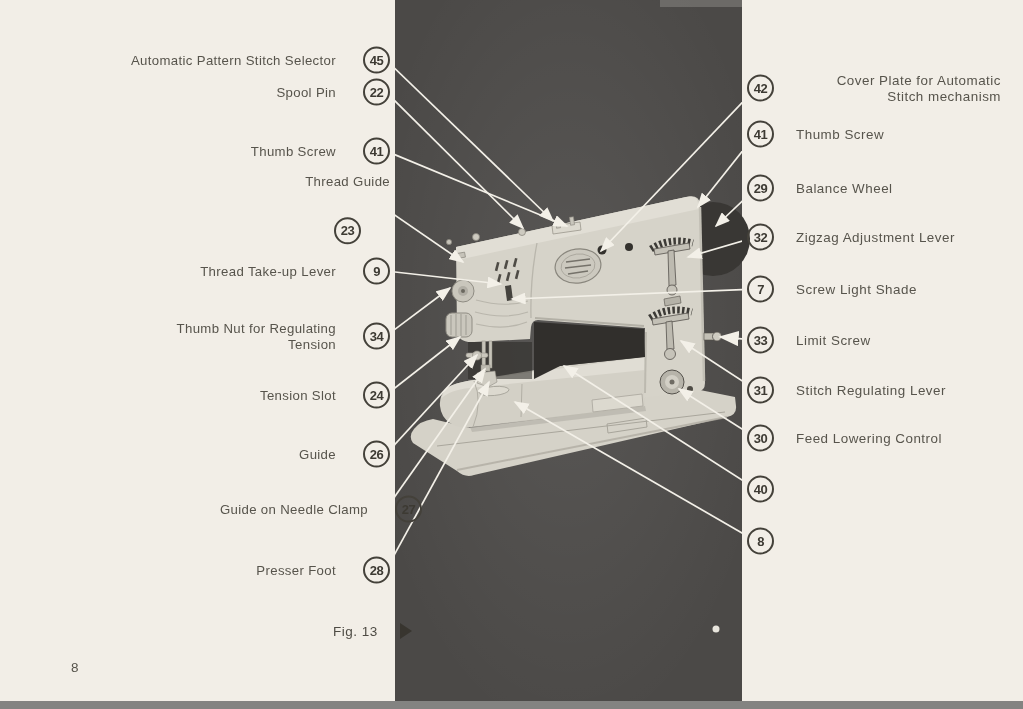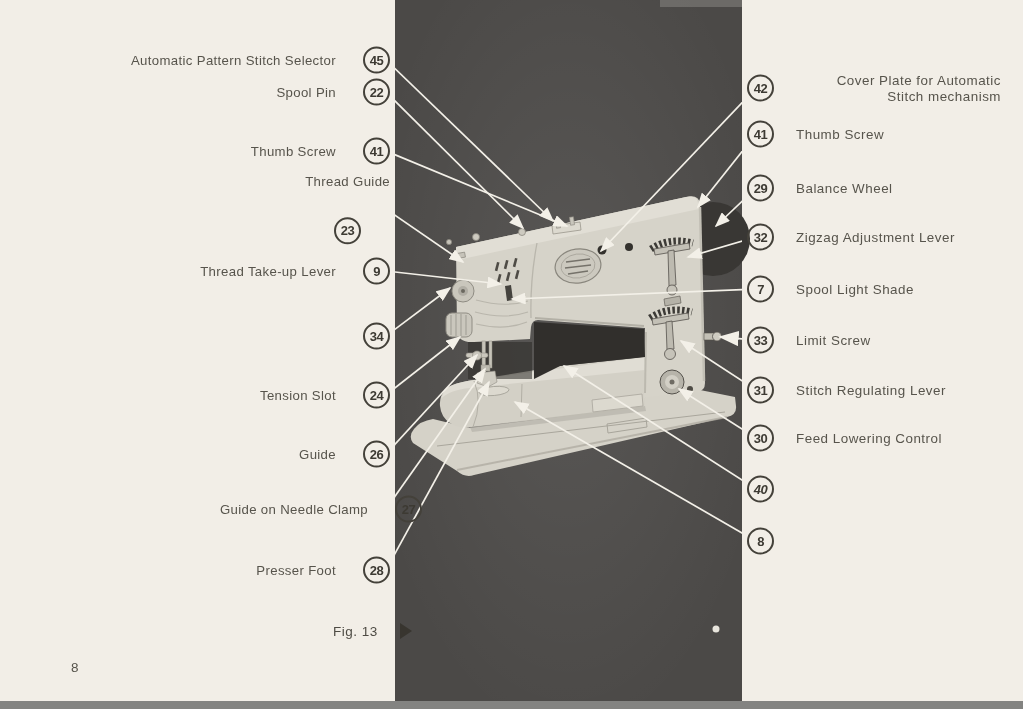--- a/index.html
+++ b/index.html
@@ -222,20 +222,21 @@
       </div>
       <div class="callout-row left" style="top: 209px; right: 633px; flex-direction: column;">
         <span class="callout-label">Thread Guide</span>
         <span class="callout-badge">23</span>
       </div>
       <div class="callout-row left" style="top: 271px; right: 633px;">
         <span class="callout-label">Thread Take-up Lever</span>
         <span class="callout-badge">9</span>
       </div>
       <div class="callout-row left" style="top: 336px; right: 633px;">
+        <span class="callout-label wrap" style="width: 190px;">Thumb Nut for Regulating Tension</span>
         <span class="callout-badge">34</span>
       </div>
       <div class="callout-row left" style="top: 395px; right: 633px;">
         <span class="callout-label">Tension Slot</span>
         <span class="callout-badge">24</span>
       </div>
       <div class="callout-row left" style="top: 454px; right: 633px;">
         <span class="callout-label">Guide</span>
         <span class="callout-badge">26</span>
       </div>
@@ -260,35 +261,35 @@
       <div class="callout-row right" style="top: 188px; left: 747px;">
         <span class="callout-badge">29</span>
         <span class="callout-label">Balance Wheel</span>
       </div>
       <div class="callout-row right" style="top: 237px; left: 747px;">
         <span class="callout-badge">32</span>
         <span class="callout-label">Zigzag Adjustment Lever</span>
       </div>
       <div class="callout-row right" style="top: 289px; left: 747px;">
         <span class="callout-badge">7</span>
-        <span class="callout-label">Spool Light Shade</span>
+        <span class="callout-label">Screw Light Shade</span>
       </div>
       <div class="callout-row right" style="top: 340px; left: 747px;">
         <span class="callout-badge">33</span>
         <span class="callout-label">Limit Screw</span>
       </div>
       <div class="callout-row right" style="top: 390px; left: 747px;">
         <span class="callout-badge">31</span>
         <span class="callout-label">Stitch Regulating Lever</span>
       </div>
       <div class="callout-row right" style="top: 438px; left: 747px;">
         <span class="callout-badge">30</span>
         <span class="callout-label">Feed Lowering Control</span>
       </div>
-      <div class="callout-row right" style="top: 489px; left: 747px; font-style: italic;">
+      <div class="callout-row right" style="top: 489px; left: 747px;">
         <span class="callout-badge">40</span>
       </div>
       <div class="callout-row right" style="top: 541px; left: 747px;">
         <span class="callout-badge">8</span>
       </div>
     </div>
 
   <div class="fig-caption">
     <span>Fig. 13</span>
     <span class="tri"></span>

